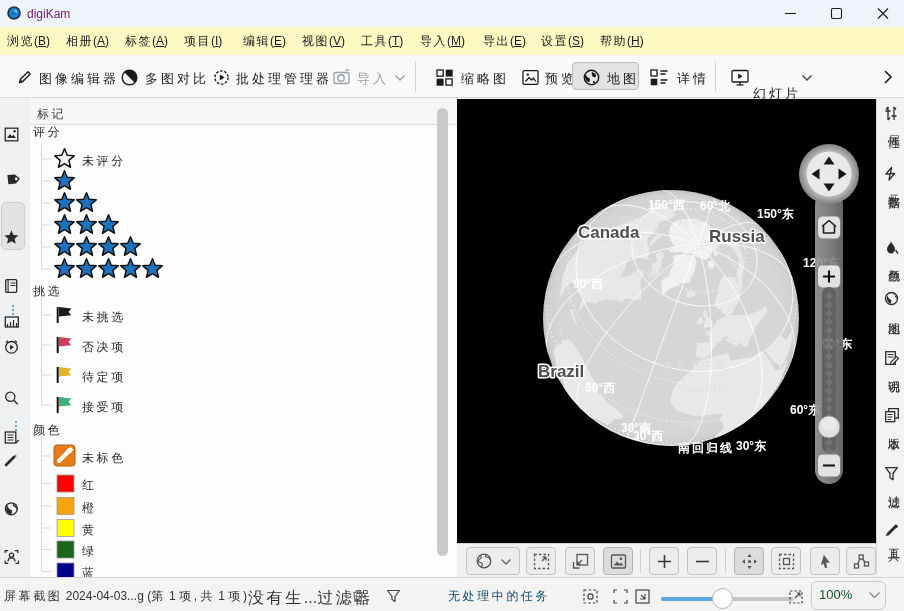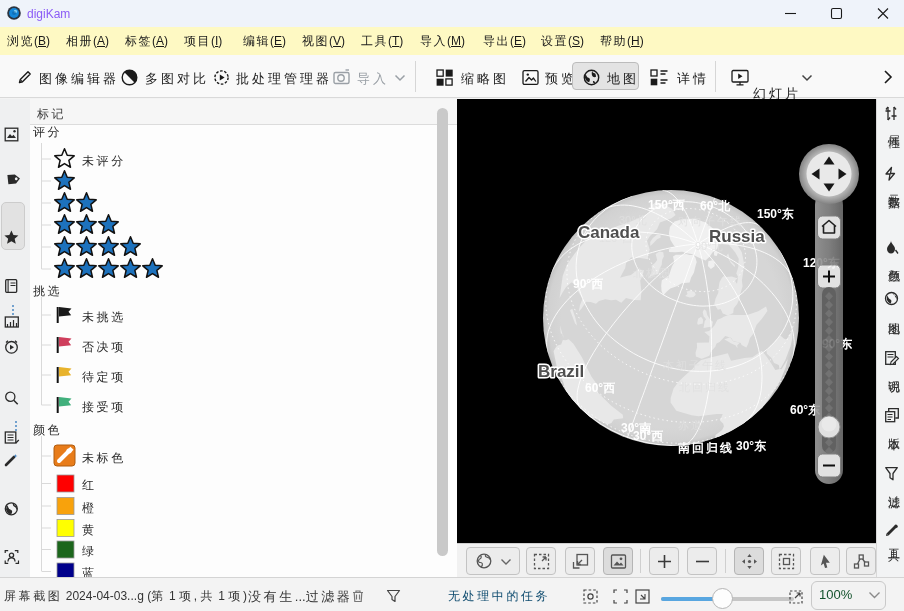--- a/index.html
+++ b/index.html
@@ -24,21 +24,21 @@
 .btn{position:absolute;height:28px;border:1px solid #c3c3c3;border-radius:4px;background:#ececec}
 .btn.on{background:#dcdcdc;border-color:#b5b5b5}
 </style></head><body>
 <div class="abs titlebar">
 <svg class="abs" style="left:7px;top:6px" width="14" height="14" viewBox="0 0 14 14">
       <circle cx="7" cy="7" r="6.8" fill="#2b3440"></circle>
       <circle cx="7" cy="7" r="4.9" fill="#1587d8"></circle>
       <circle cx="8.4" cy="5.4" r="1.7" fill="#7ecdf4"></circle>
       <circle cx="7" cy="7" r="2" fill="#0d62a5" opacity="0.6"></circle>
     </svg>
-<span class="abs" style="left:27px;top:7px;font-size:12px;color:#8b5cf6">digiKam</span>
+<span class="abs" style="left:27px;top:7px;font-size:12px;color:#701a75">digiKam</span>
 <svg class="abs" style="left:780px;top:0" width="124px" height="27" viewBox="0 0 124 27" fill="none" stroke="#1a1a1a" stroke-width="1.1">
 <path d="M5,13.5 H16"></path>
 <rect x="51.5" y="8.5" width="10" height="10" rx="1.5"></rect>
 <path d="M98,8.5 L108,18.5 M108,8.5 L98,18.5"></path>
 </svg>
 </div>
 <div class="abs menubar">
     <span class="mi" style="left:7px"><i class="c">浏览</i>(<u>B</u>)</span>
     <span class="mi" style="left:66px"><i class="c">相册</i>(<u>A</u>)</span>
     <span class="mi" style="left:125px"><i class="c">标签</i>(<u>A</u>)</span>
@@ -498,21 +498,21 @@
 <span class="vtab" style="top:86px">元数据</span>
 <span class="vtab" style="top:160px">颜色</span>
 <span class="vtab" style="top:214px">地图</span>
 <span class="vtab" style="top:272px">说明</span>
 <span class="vtab" style="top:329px">版本</span>
 <span class="vtab" style="top:387px">过滤</span>
 <span class="vtab" style="top:440px">工具</span>
 </div>
 <div class="abs statusbar">
 <span class="abs" style="left:4px;top:10px;font-size:12px;color:#333;white-space:nowrap"><i class="c">屏幕截图</i> 2024-04-03...g (<i class="c">第</i> 1 <i class="c">项</i>, <i class="c">共</i> 1 <i class="c">项</i>)</span>
-<span class="abs" style="left:248px;top:10px;font-size:13px;color:#333;white-space:nowrap"><i class="c">没有生</i>...<i class="c">过滤器</i></span>
+<span class="abs" style="left:248px;top:10px;font-size:16px;color:#333;white-space:nowrap"><i class="c">没有生</i>...<i class="c">过滤器</i></span>
 <svg class="abs" style="left:351px;top:11px" width="14" height="14" viewBox="0 0 14 14" fill="none" stroke="#777" stroke-width="1.2">
       <path d="M2,3.5 h10 M5,3.5 V2 h4 v1.5 M3.2,3.5 l0.6,9 h6.4 l0.6,-9 M5.5,5.5 v5 M8.5,5.5 v5"></path>
     </svg>
 <svg class="abs" style="left:386px;top:11px" width="15" height="14" viewBox="0 0 15 14" fill="none" stroke="#444" stroke-width="1.2">
       <path d="M1.5,1.5 H13.5 L9,7.5 V12.5 L6,10.5 V7.5 Z" stroke-linejoin="round"></path>
     </svg>
 <span class="abs" style="left:448px;top:10px;font-size:12px;color:#0c4a6e;white-space:nowrap"><i class="c">无处理中的任务</i></span>
 <svg class="abs" style="left:583px;top:11px" width="15" height="15" viewBox="0 0 15 15" fill="none" stroke="#444" stroke-width="1.2">
       <rect x="1" y="1" width="13" height="13" stroke-dasharray="2.6 2"></rect>
       <circle cx="7.5" cy="7.5" r="2.6"></circle>

